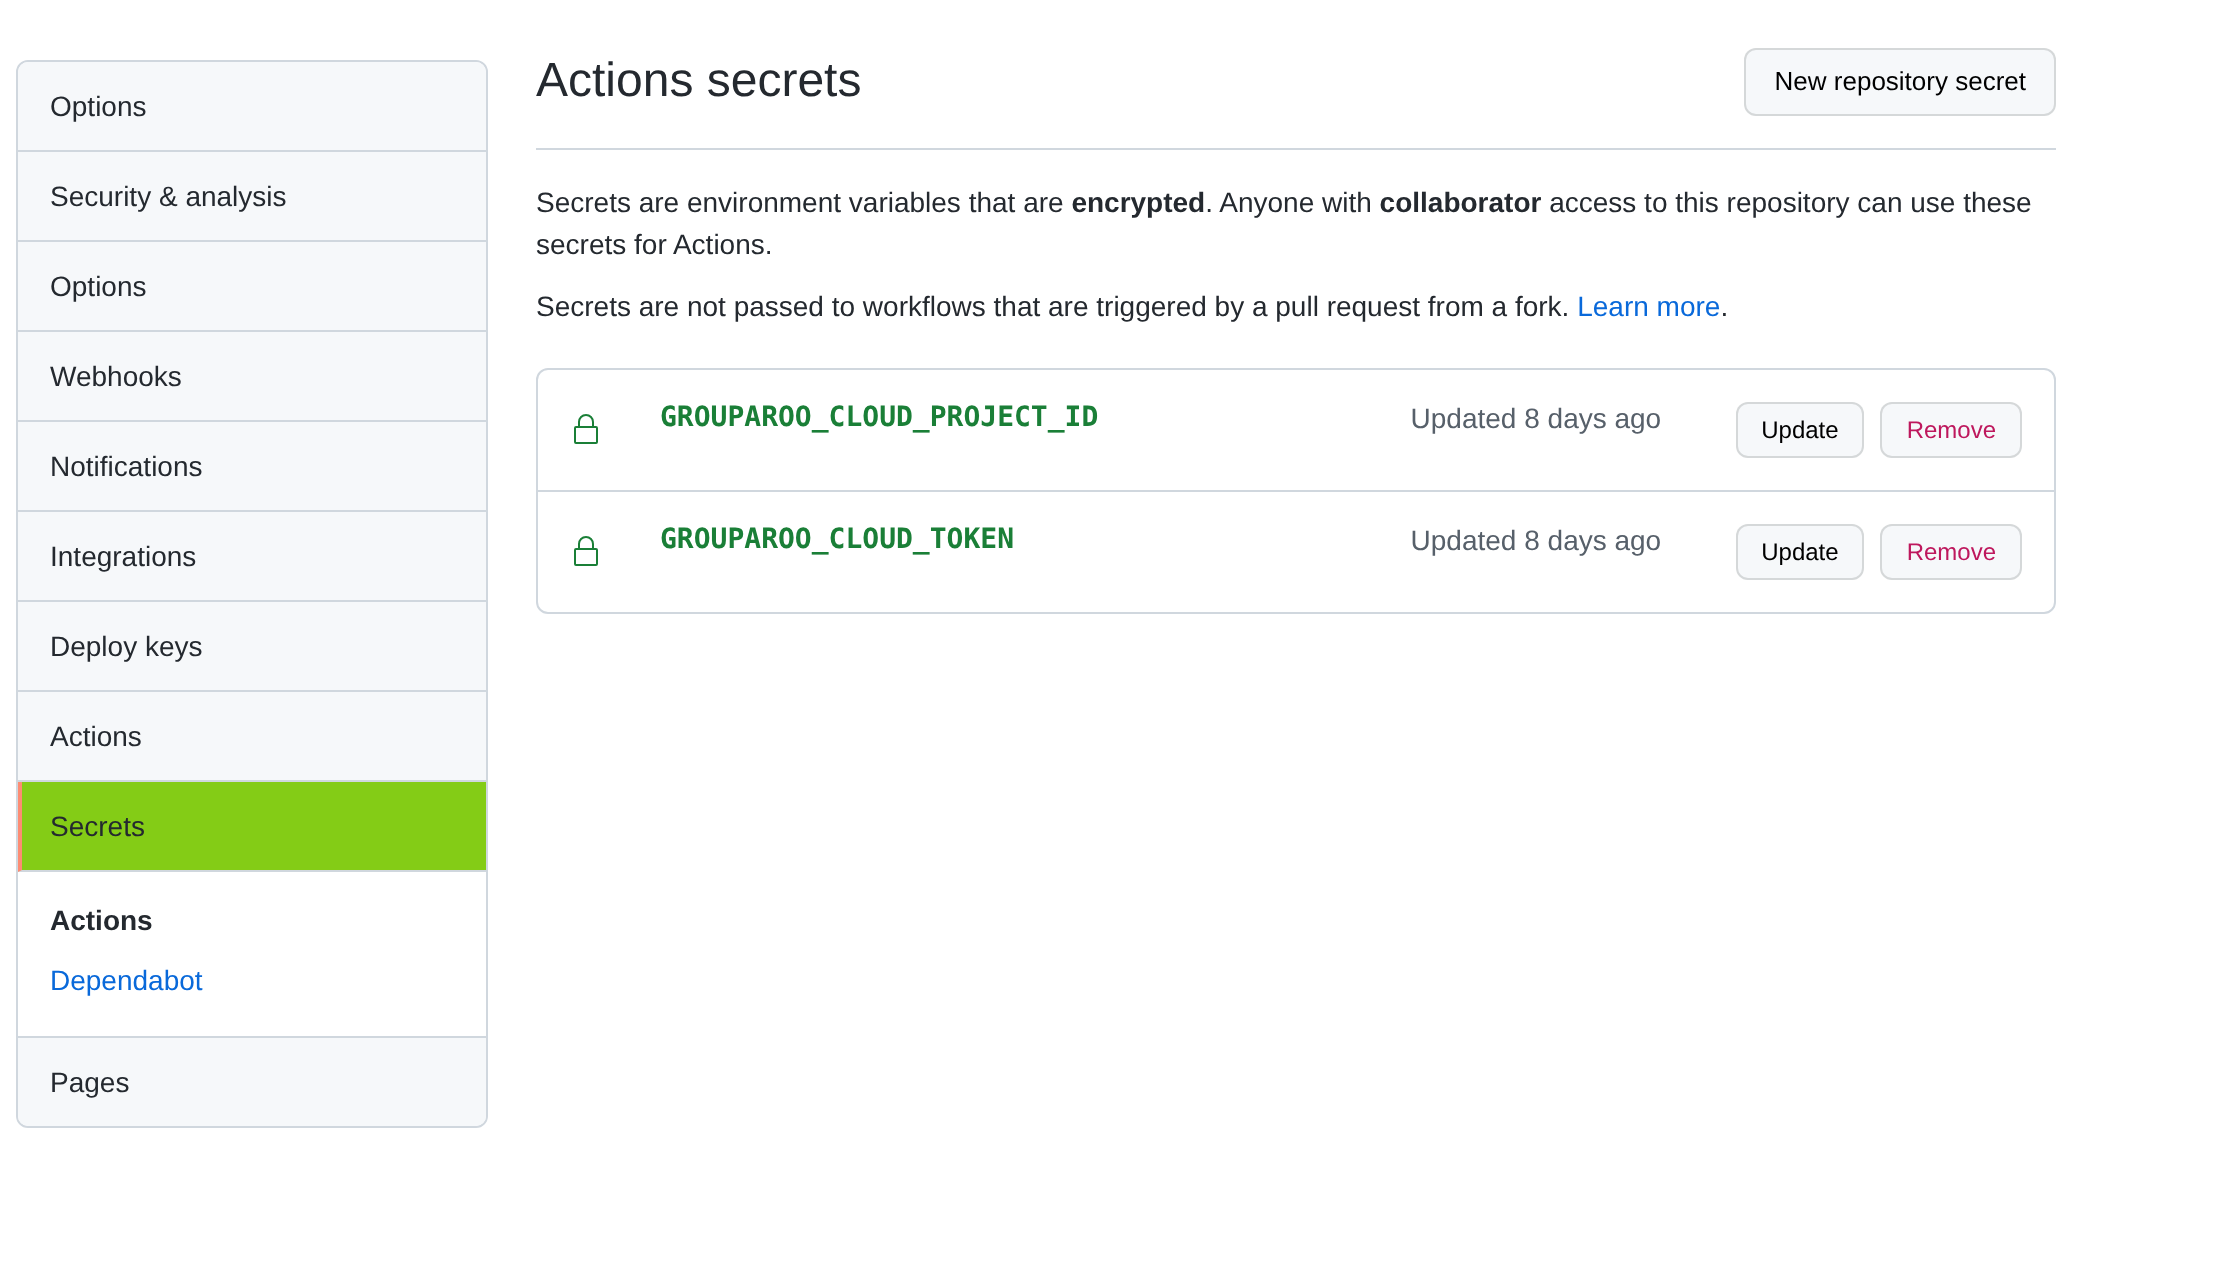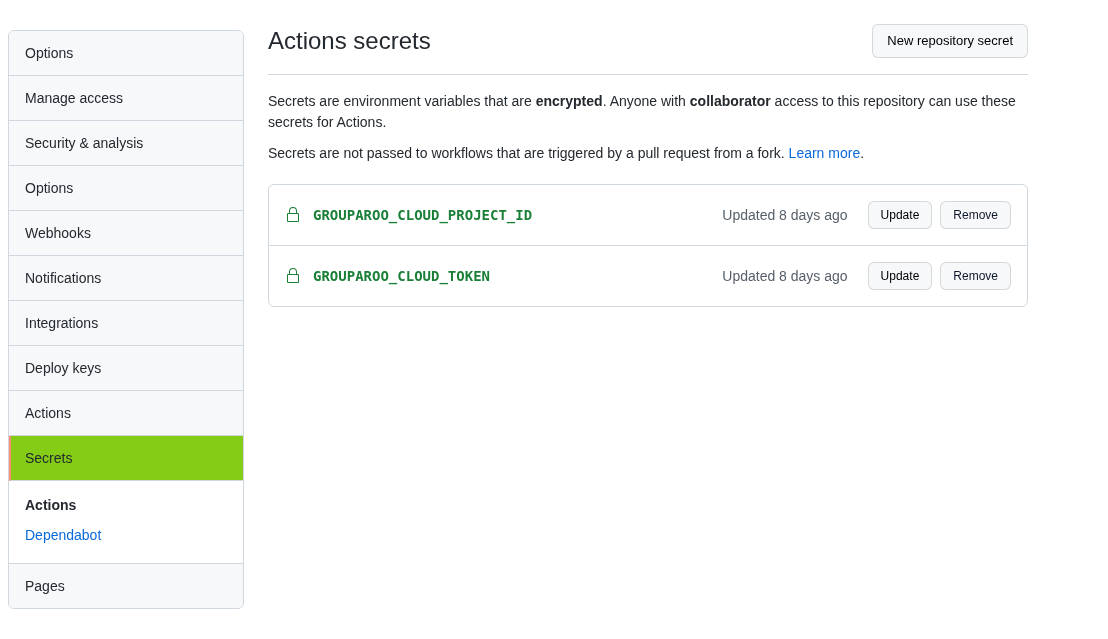--- a/index.html
+++ b/index.html
@@ -82,41 +82,40 @@
     background: #f6f8fa;
     cursor: pointer;
     line-height: 20px;
   }
   .btn-sm {
     padding: 3px 12px;
     font-size: 12px;
     line-height: 20px;
   }
   .btn-danger {
-    color: #0f172a;
+    color: #be185d;
   }
   .desc {
     margin-bottom: 10px;
     font-size: 14px;
     line-height: 1.5;
     color: #24292f;
   }
   .desc a { color: #0969da; text-decoration: none; cursor: pointer; }
   .secrets-list {
     margin-top: 20px;
     border: 1px solid #d0d7de;
     border-radius: 6px;
     overflow: hidden;
   }
   .secret-row {
     display: flex;
-    align-items: center;
     padding: 16px;
     border-bottom: 1px solid #d0d7de;
-    gap: 12px;
+    gap: 29px;
   }
   .secret-row:last-child { border-bottom: none; }
   .lock-icon {
     color: #1a7f37;
     flex-shrink: 0;
     display: flex;
     align-items: center;
   }
   .secret-name {
     font-family: ui-monospace, SFMono-Regular, "SF Mono", Menlo, Consolas, monospace;
@@ -132,21 +131,20 @@
   }
   .secret-actions { display: flex; gap: 8px; }
 </style>
 </head>
 <body>
 
 <div class="container">
   <nav class="sidebar">
     <div class="sidebar-group">
       <div class="sidebar-item">Options</div>
-      <div class="sidebar-item">Manage access</div>
       <div class="sidebar-item">Security &amp; analysis</div>
       <div class="sidebar-item">Options</div>
       <div class="sidebar-item">Webhooks</div>
       <div class="sidebar-item">Notifications</div>
       <div class="sidebar-item">Integrations</div>
       <div class="sidebar-item">Deploy keys</div>
       <div class="sidebar-item">Actions</div>
       <div class="sidebar-item active">Secrets</div>
       <div class="sidebar-sub">
         <div class="sub-title">Actions</div>

